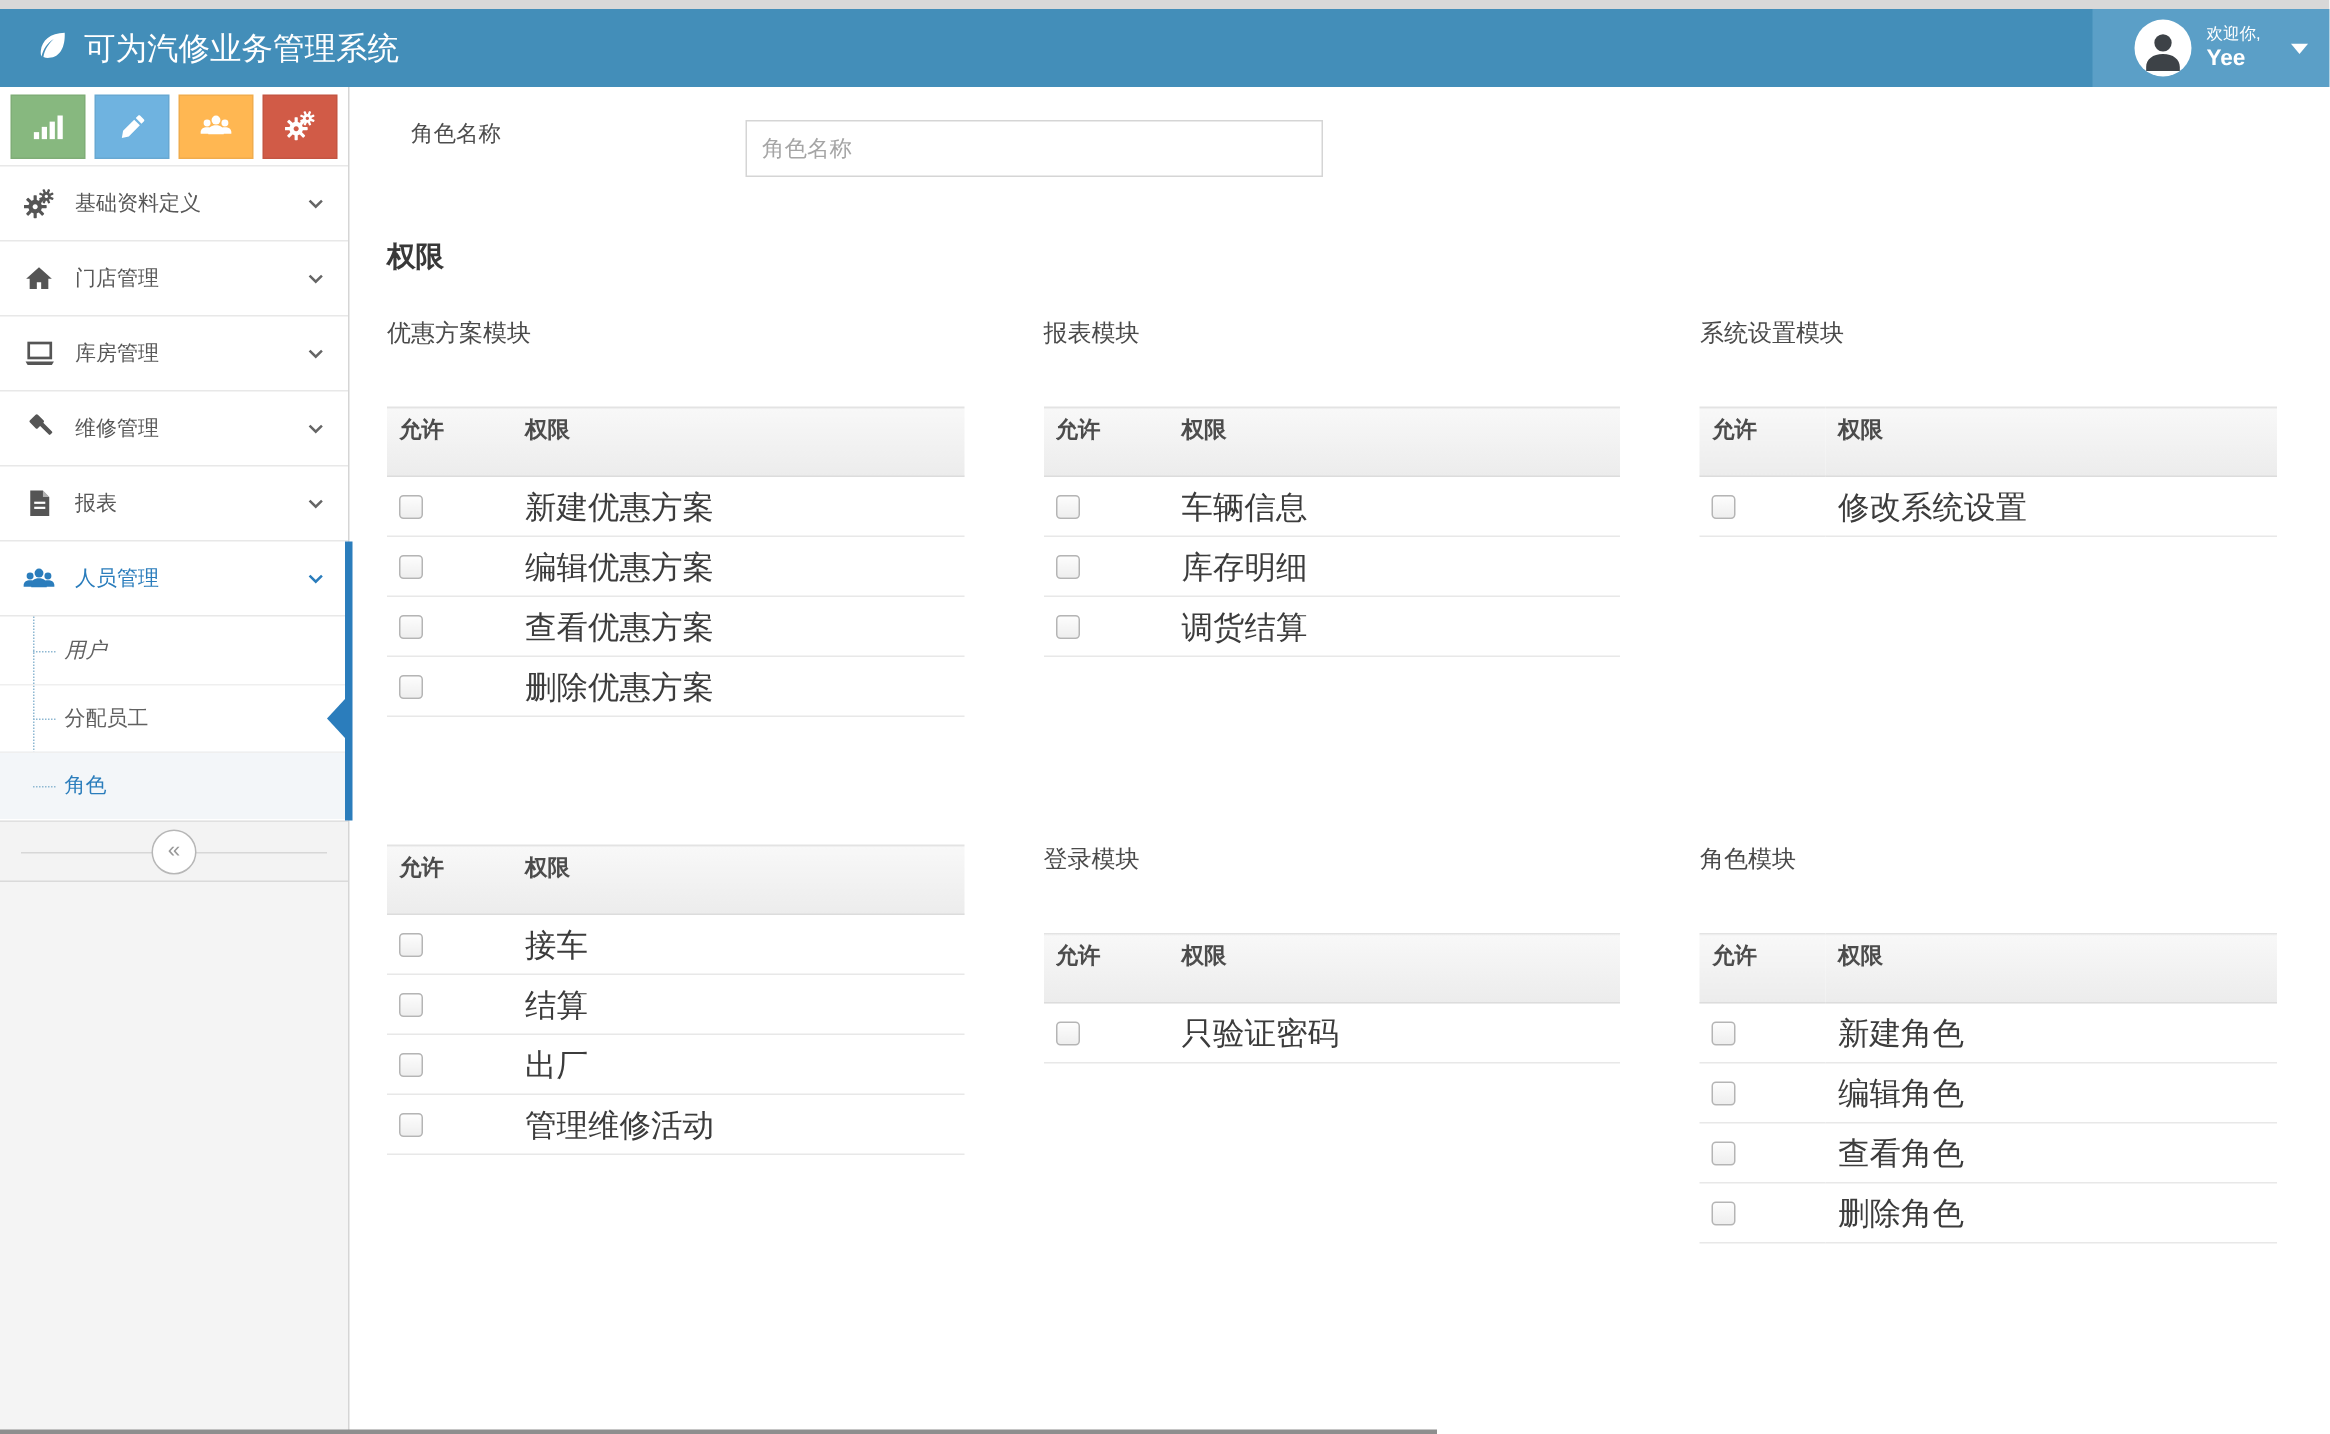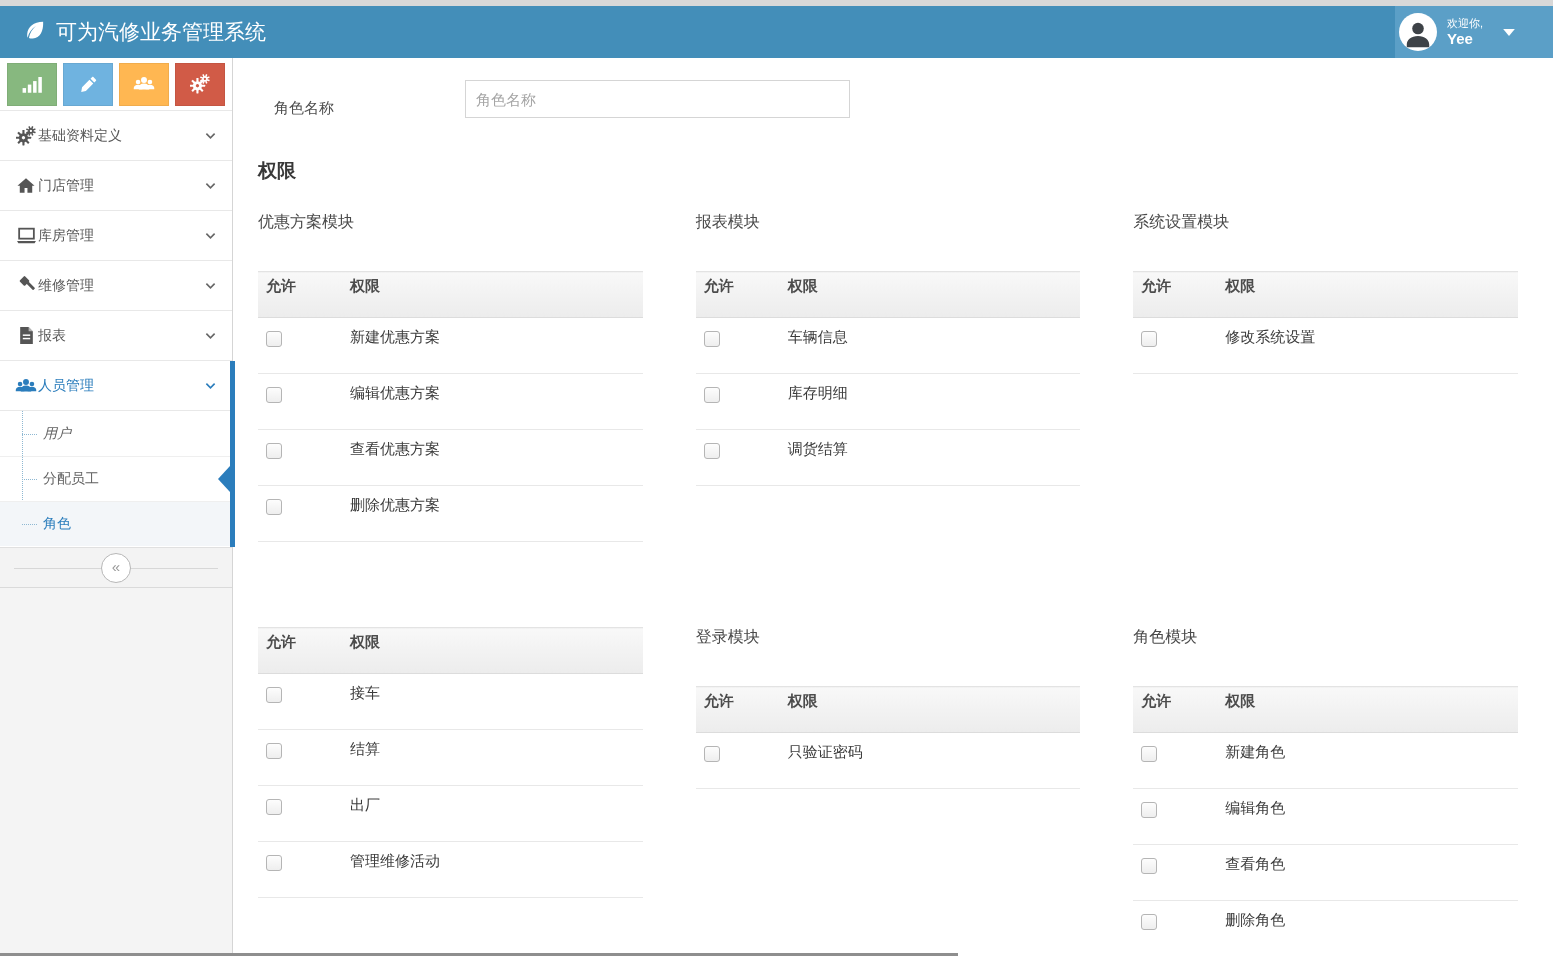--- a/index.html
+++ b/index.html
@@ -7,31 +7,31 @@
     width:1553px;height:956px;position:relative;overflow:hidden;
     font-family:"Liberation Sans","DejaVu Sans",sans-serif;
     background:#fff;color:#3c3c3c;
   }
   
   .top-strip{position:absolute;left:0;top:0;width:100%;height:6px;background:#d8d8d8;}
   .navbar{position:absolute;left:0;top:6px;width:100%;height:52px;background:#438eb9;}
   .brand{position:absolute;left:24px;top:0;height:52px;display:flex;align-items:center;gap:10px;color:#fff;}
   .brand-title{font-size:21px;}
   .user-block{position:absolute;right:0;top:0;height:52px;width:158px;background:#5b9fc7;
-    display:flex;align-items:center;gap:10px;padding-left:4px;box-sizing:border-box;cursor:pointer;}
+    display:flex;align-items:center;gap:10px;padding-left:28px;box-sizing:border-box;cursor:pointer;}
   .avatar{width:38px;height:38px;border-radius:50%;background:#fff;overflow:hidden;display:flex;align-items:flex-end;justify-content:center;flex:0 0 auto;}
   .user-text{color:#fff;line-height:1.15;}
   .user-welcome{font-size:11px;}
   .user-name{font-size:15px;font-weight:bold;}
   .user-caret{margin-left:10px;color:#fff;display:flex;}
   
   .sidebar{position:absolute;left:0;top:58px;width:233px;bottom:0;background:#fff;border-right:1px solid #d5d5d5;box-sizing:border-box;}
   .shortcuts{height:52px;display:flex;align-items:center;gap:6px;padding-left:7px;}
   .shortcut-btn{width:50px;height:43px;border:1px solid rgba(0,0,0,.06);display:flex;align-items:center;justify-content:center;color:#fff;padding:0;cursor:pointer;}
-  .nav-item{height:50px;border-top:1px solid #e8e8e8;display:flex;align-items:center;padding-left:14px;color:#585858;font-size:14px;cursor:pointer;position:relative;box-sizing:border-box;}
+  .nav-item{height:50px;border-top:1px solid #e8e8e8;display:flex;align-items:center;gap:12px;padding-left:14px;color:#585858;font-size:14px;cursor:pointer;position:relative;box-sizing:border-box;}
   .nav-icon{width:24px;display:flex;justify-content:center;color:#555;}
   .nav-chevron{position:absolute;right:16px;top:50%;transform:translateY(-50%);color:#666;display:flex;}
   .nav-item.active{color:#2b7dbc;}
   .nav-item.active .nav-icon,.nav-item.active .nav-chevron{color:#2b7dbc;}
   .submenu{border-top:1px solid #e8e8e8;position:relative;}
   .submenu::before{content:'';position:absolute;left:22px;top:0;bottom:22px;border-left:1px dotted #8eb8d2;}
   .submenu-item{height:45px;border-top:1px solid #efefef;display:flex;align-items:center;padding-left:43px;font-size:14px;color:#616161;cursor:pointer;position:relative;box-sizing:border-box;}
   .submenu-item:first-child{border-top:none;font-style:italic;}
   .submenu-item::before{content:'';position:absolute;left:22px;top:50%;width:15px;border-top:1px dotted #8eb8d2;}
   .submenu-item.active{color:#2b7dbc;background:#f3f6f9;}
@@ -44,31 +44,31 @@
   .collapse-btn{position:absolute;left:50%;top:50%;transform:translate(-50%,-50%);width:30px;height:30px;border-radius:50%;background:#fff;border:1px solid #b7b7b7;color:#999;font-size:15px;display:flex;align-items:center;justify-content:center;cursor:pointer;padding:0 0 2px 0;}
   .sidebar-filler{position:absolute;left:0;right:0;top:530px;bottom:0;background:#f4f4f4;}
   .bottom-edge{position:absolute;left:0;bottom:0;width:958px;height:3px;background:#8e8e8e;z-index:6;}
   
   .main{position:absolute;left:234px;top:58px;right:0;bottom:0;background:#fff;padding:0 16px 0 24px;overflow:hidden;}
   .page-header{padding:24px 0 15px;border-bottom:1px dotted #e3e3e3;}
   .page-title{display:inline;font-size:29px;font-weight:normal;color:#3082c5;margin:0;}
   .breadcrumb{margin-left:14px;font-size:15px;color:#8a9aab;}
   .breadcrumb-sep{font-weight:bold;margin-right:6px;}
   .section-heading{font-size:19px;font-weight:bold;color:#383838;margin:34px 0 0;}
-  .form-row{display:flex;align-items:flex-end;margin-top:22px;}
+  .form-row{display:flex;align-items:flex-start;margin-top:22px;gap:32px;}
   .form-label{width:207px;padding-left:16px;font-size:15px;color:#4d4d4d;box-sizing:border-box;}
   .text-input{width:385px;height:38px;border:1px solid #d5d5d5;box-sizing:border-box;padding:0 10px;font-size:15px;color:#444;font-family:inherit;}
   .text-input::placeholder{color:#a5a5a5;}
   .perm-heading{margin-top:40px;}
   .modules-grid{display:grid;grid-template-columns:repeat(3,1fr);column-gap:34px;row-gap:85px;margin-top:28px;}
   .module-name{font-size:16px;font-weight:normal;color:#4a4a4a;margin:0 0 38px;}
   .perm-table{width:calc(100% - 19px);border-collapse:collapse;}
   .perm-table th{height:29px;background:linear-gradient(#f8f8f8,#ececec);border-top:1px solid #e3e3e3;border-bottom:1px solid #dcdcdc;font-size:15px;color:#4c4c4c;text-align:left;padding:0 0 16px 8px;font-weight:bold;}
   .perm-table .col-allow{width:76px;}
-  .perm-table td{height:39px;border-bottom:1px solid #e8e8e8;font-size:15px;color:#3c3c3c;padding:0 0 16px 8px;}
+  .perm-table td{height:39px;border-bottom:1px solid #e8e8e8;font-size:21px;color:#3c3c3c;padding:0 0 0 8px;}
   .checkbox{display:inline-block;width:14px;height:14px;border:1px solid #b5b5b5;border-radius:3px;background:linear-gradient(#fdfdfd,#eeeeee);cursor:pointer;vertical-align:middle;}
 </style>
 </head>
 <body>
 
 <div class="top-strip"></div>
 
 <header class="navbar">
   <div class="brand">
     <span class="brand-icon"><svg viewBox="0 0 20 20" width="22" height="22" fill="currentColor">

